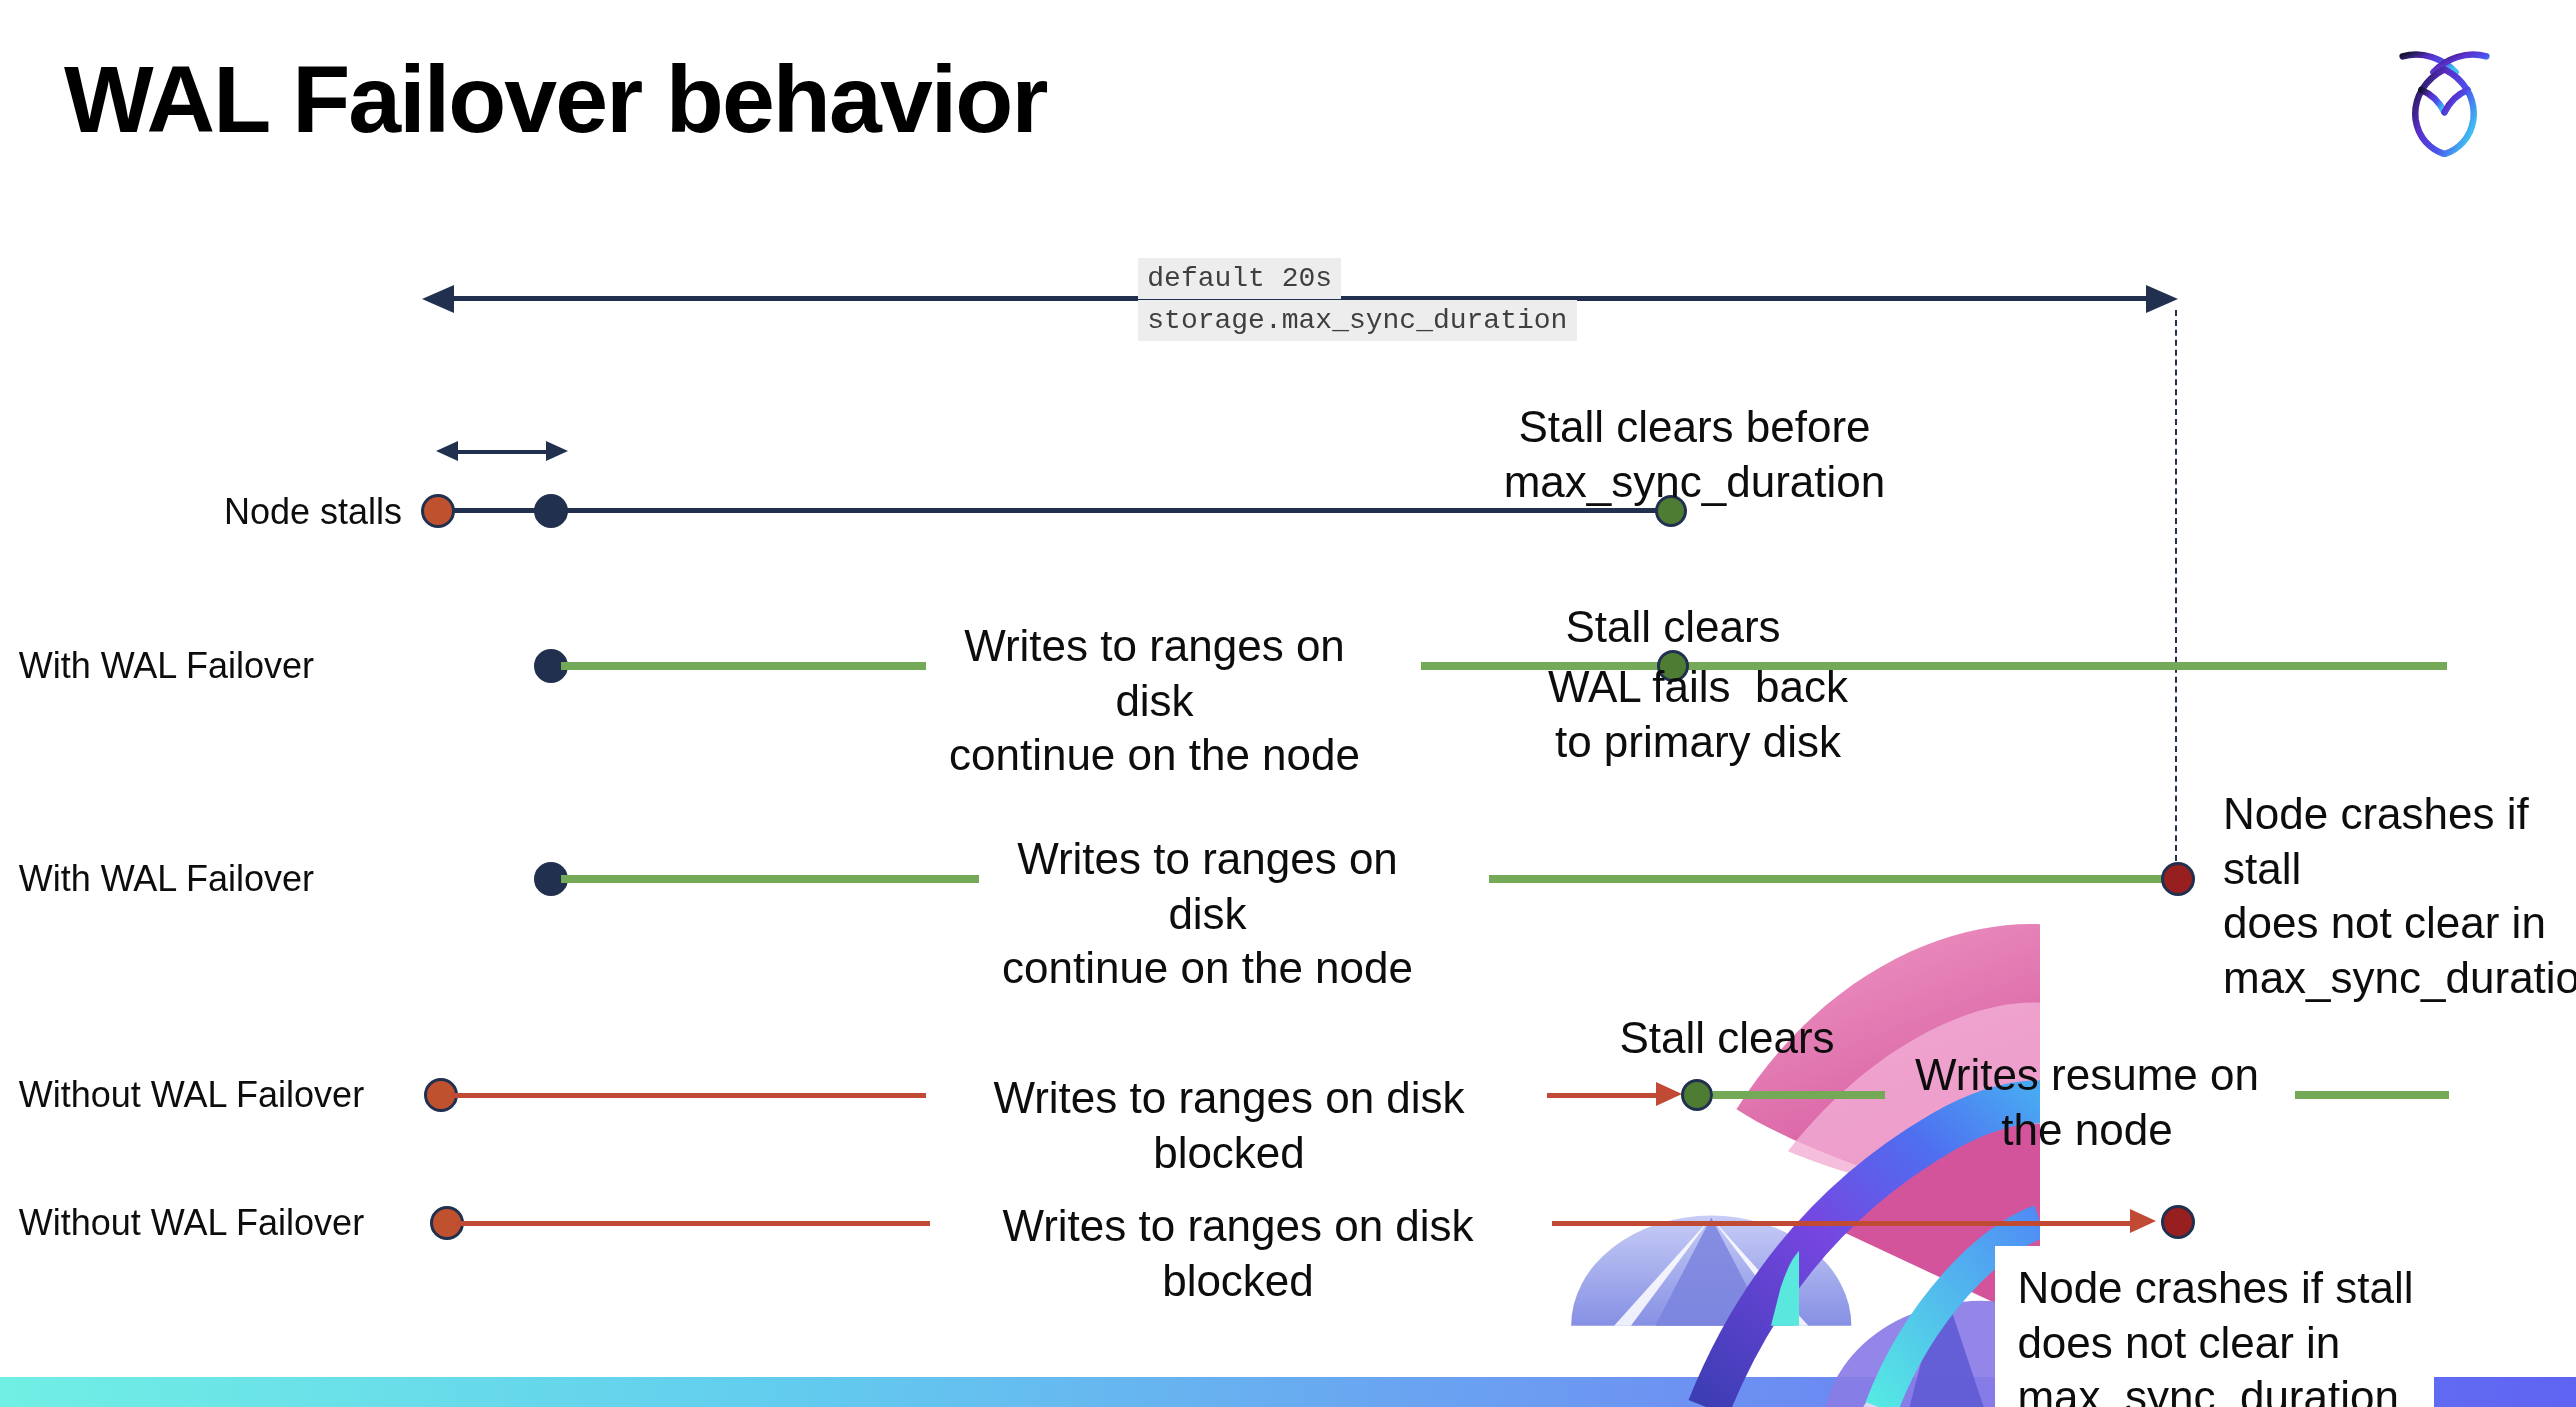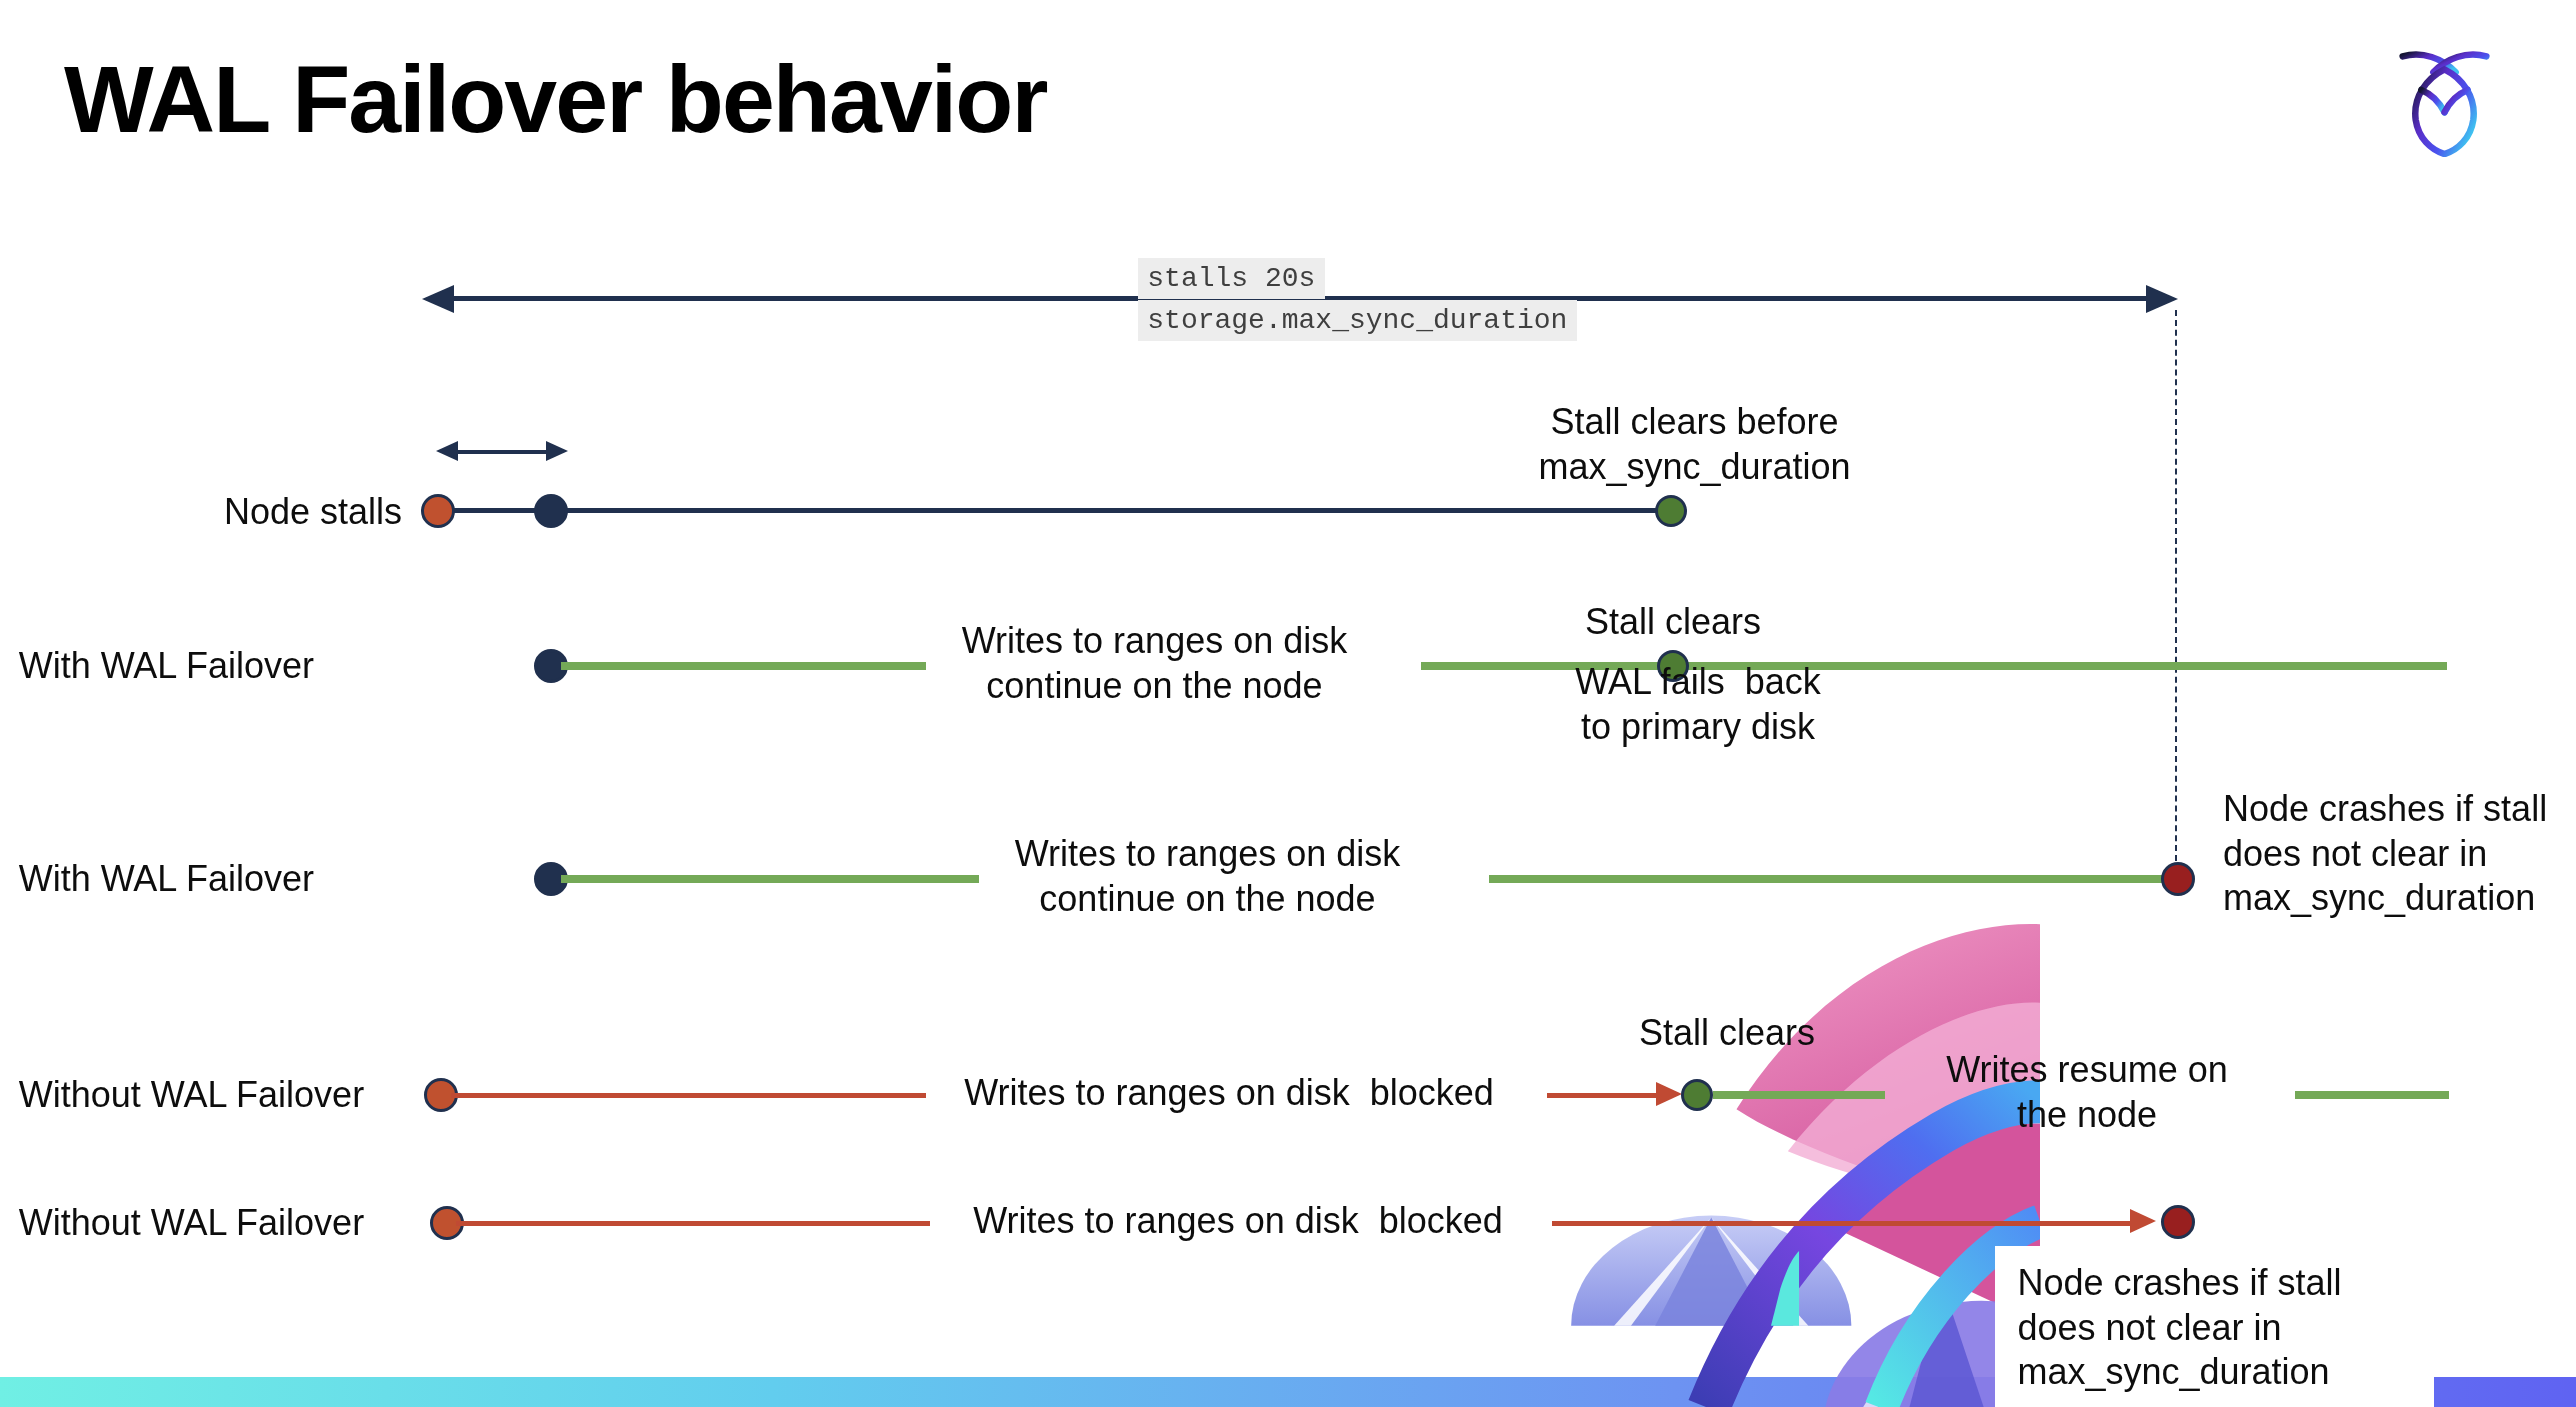--- a/index.html
+++ b/index.html
@@ -4,21 +4,21 @@
 <style>
   :root{
     --navy:#20304e; --green-line:#74a957; --green-dot:#4e7c33;
     --red-line:#c04a33; --red-dot:#c0512f; --dark-red:#981f1f;
     --label-bg:#ededed; --mono-text:#3f3f3f; --ink:#0d0d0d;
   }
   *{margin:0;padding:0;box-sizing:border-box}
   html,body{width:2576px;height:1408px;background:#fff;overflow:hidden;
     font-family:"Liberation Sans",sans-serif;color:var(--ink)}
   #stage{position:relative;width:2040px;height:1408px}
-  .ann{position:absolute;font-size:36px;line-height:1.24;white-space:pre-wrap;
+  .ann{position:absolute;font-size:44px;line-height:1.24;white-space:pre-wrap;
     text-align:center;color:var(--ink);z-index:4}
   .ann.left{text-align:left}
   .rowlabel{position:absolute;font-size:36px;line-height:1.2;color:var(--ink);z-index:4}
   .mono-line{display:inline-block;background:var(--label-bg);color:var(--mono-text);
     font-family:"Liberation Mono",monospace;font-size:28px;line-height:1.15;
     padding:4.7px 9.3px 3.7px 9.3px;margin-bottom:1.9px;white-space:pre}
   .callout{position:absolute;z-index:5;display:flex;flex-direction:column;align-items:flex-start}
 
   .hline{position:absolute;z-index:3}
   .navy-line{background:var(--navy);height:4.7px}
@@ -118,21 +118,21 @@
   </svg>
 
   <div id="bottombar"></div>
 
   <div class="hline navy-line" style="left:451px;top:296px;width:1704px"></div>
   <div class="tri navy-l" style="left:422px;top:285px"></div>
   <div class="tri navy-r" style="left:2146px;top:285px"></div>
   <div id="dashed"></div>
 
   <div class="callout" style="left:1138px;top:258px">
-    <span class="mono-line">stalls 20s</span>
+    <span class="mono-line">default 20s</span>
     <span class="mono-line">storage.max_sync_duration</span>
   </div>
 
 
   <div class="hline navy-line" style="left:454px;top:450px;width:97px;height:3.7px"></div>
   <div class="tri navy-sl" style="left:436px;top:441px"></div>
   <div class="tri navy-sr" style="left:546px;top:441px"></div>
 
   <div class="rowlabel" style="left:140px;top:490px;width:262px;text-align:right">Node stalls</div>
   <div class="hline navy-line" style="left:437px;top:508px;width:1234px"></div>

